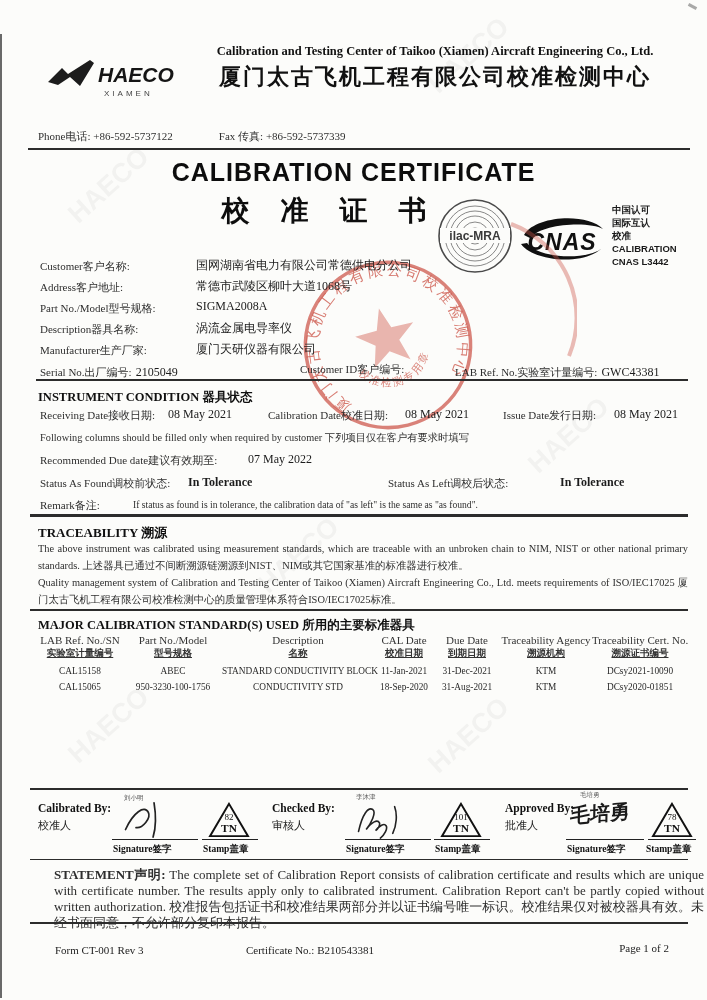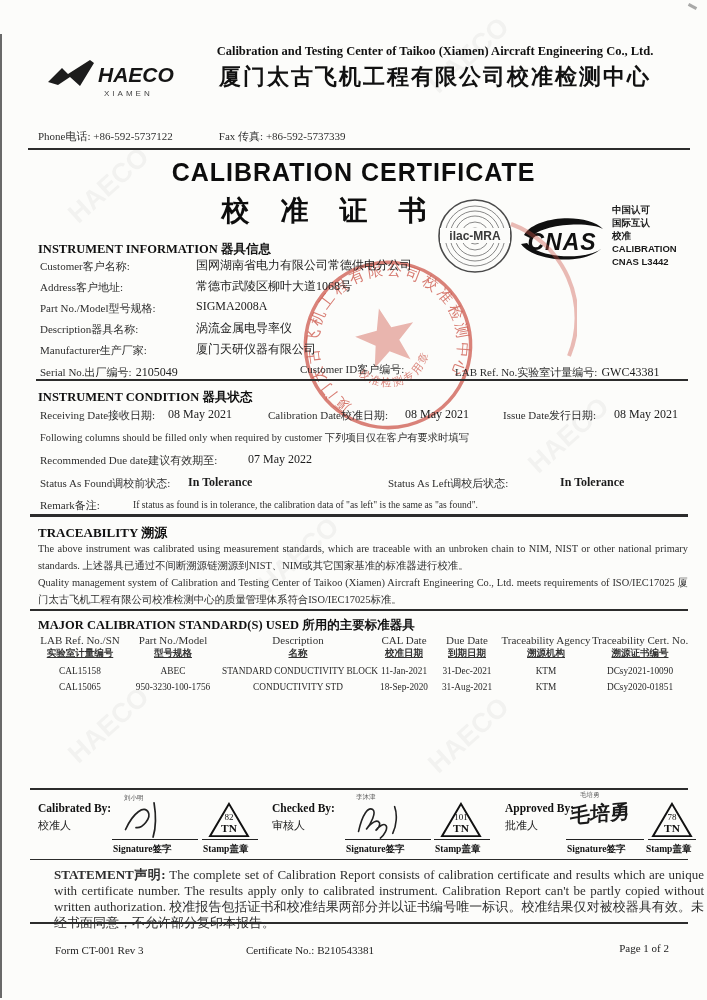--- a/index.html
+++ b/index.html
@@ -94,21 +94,20 @@
     </text>
     <path transform="translate(92,86) scale(0.95)" d="M0,-32 L7.6,-10.5 L30.4,-9.9 L12.4,4.0 L18.8,25.9 L0,13 L-18.8,25.9 L-12.4,4.0 L-30.4,-9.9 L-7.6,-10.5 Z" fill="#cf5547" opacity="0.5"></path>
     <text font-size="10.5" letter-spacing="2" fill="#c94a3d" opacity="0.8">
       <textPath href="#botPath">校准检测专用章</textPath>
     </text>
   </svg>
   <svg class="abs" style="left:497px;top:222px;" width="80" height="140" viewBox="0 0 80 140">
     <path d="M 14,2 A 100,100 0 0 1 72,134" fill="none" stroke="#cd584c" stroke-width="4" opacity="0.4"></path>
   </svg>
 
-  <div class="abs sec-h" style="left:38px;top:241px;">INSTRUMENT INFORMATION  器具信息</div>
   <div class="abs lbl" style="left:40px;top:259px;">Customer客户名称:</div>
   <div class="abs val" style="left:196px;top:257px;">国网湖南省电力有限公司常德供电分公司</div>
   <div class="abs lbl" style="left:40px;top:280px;">Address客户地址:</div>
   <div class="abs val" style="left:196px;top:278px;">常德市武陵区柳叶大道1068号</div>
   <div class="abs lbl" style="left:40px;top:301px;">Part No./Model型号规格:</div>
   <div class="abs val" style="left:196px;top:299px;">SIGMA2008A</div>
   <div class="abs lbl" style="left:40px;top:322px;">Description器具名称:</div>
   <div class="abs val" style="left:196px;top:320px;">涡流金属电导率仪</div>
   <div class="abs lbl" style="left:40px;top:343px;">Manufacturer生产厂家:</div>
   <div class="abs val" style="left:196px;top:341px;">厦门天研仪器有限公司</div>

